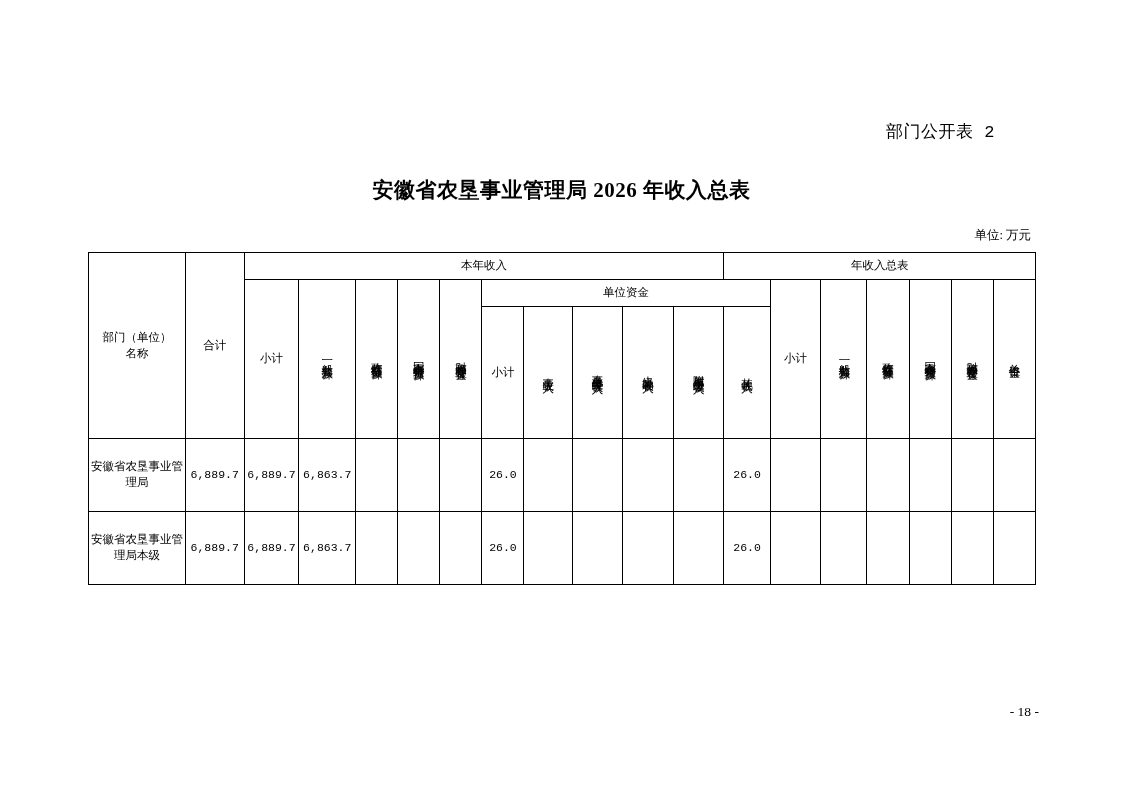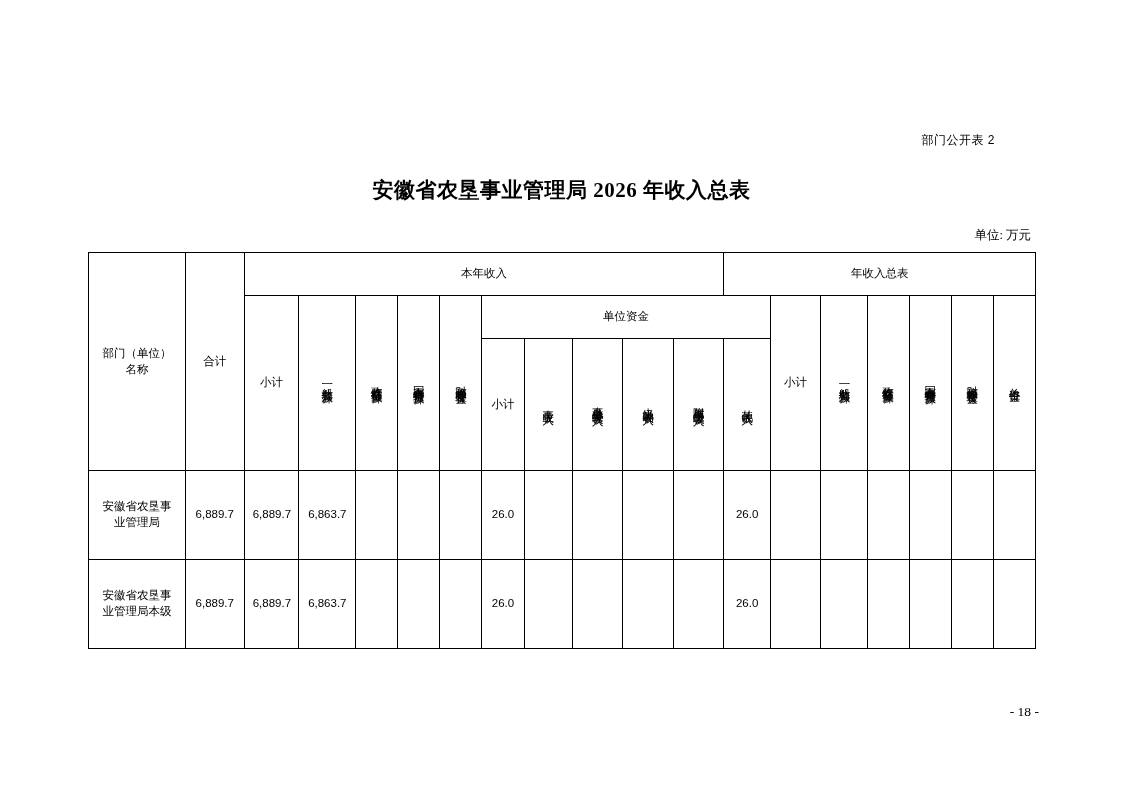--- a/index.html
+++ b/index.html
@@ -16,24 +16,24 @@
     overflow: hidden;
   }
   .page {
     position: absolute;
     top: 0; left: 0;
     width: 1123px;
     height: 794px;
   }
   .form-tag {
     position: absolute;
-    top: 132px;
+    top: 120px;
     right: 128px;
-    font-size: 12px;
-    font-family: Liberation Sans, sans-serif;
+    font-size: 17px;
+    font-family: Liberation Mono, monospace;
     letter-spacing: 0.5px;
   }
   .doc-title {
     position: absolute;
     top: 176px;
     left: 0;
     width: 1123px;
     text-align: center;
     font-size: 21px;
     font-weight: bold;
@@ -57,21 +57,21 @@
     table-layout: fixed;
     width: 948px;
     font-family: "Liberation Sans", "DejaVu Sans", sans-serif;
   }
   table.budget td, table.budget th {
     border: 1px solid #000000;
     font-weight: normal;
     font-size: 11.5px;
     text-align: center;
     vertical-align: middle;
-    padding: 8px;
+    padding: 0;
     line-height: 1.35;
   }
   .grp-head {
     height: 26px;
     font-size: 12px;
   }
   .vert {
     writing-mode: vertical-rl;
     text-orientation: upright;
     letter-spacing: 1px;
@@ -92,21 +92,21 @@
     padding: 3px 0;
   }
   .rowname {
     font-size: 11.5px;
     padding: 6px 8px;
     text-align: left;
     line-height: 1.7;
   }
   .num {
     font-size: 12.5px;
-    font-family: Liberation Sans, sans-serif;
+    font-family: Liberation Mono, monospace;
   }
   .data-row td {
     height: 72px;
   }
   .page-num {
     position: absolute;
     bottom: 74px;
     right: 84px;
     font-size: 13.5px;
     font-family: "Liberation Serif", "DejaVu Serif", serif;

